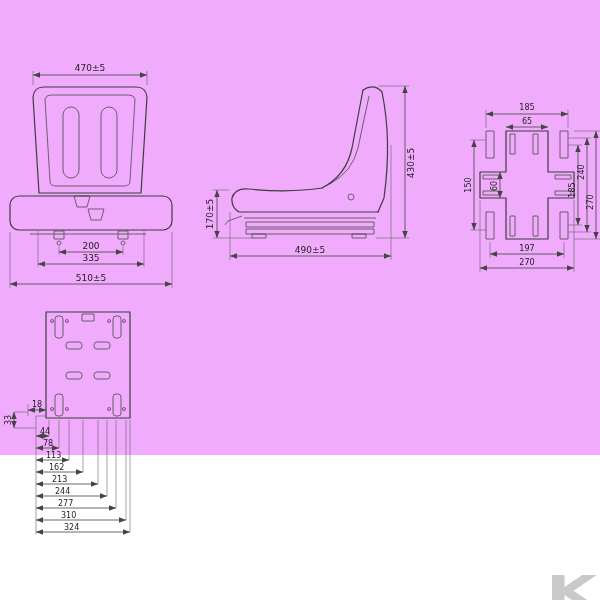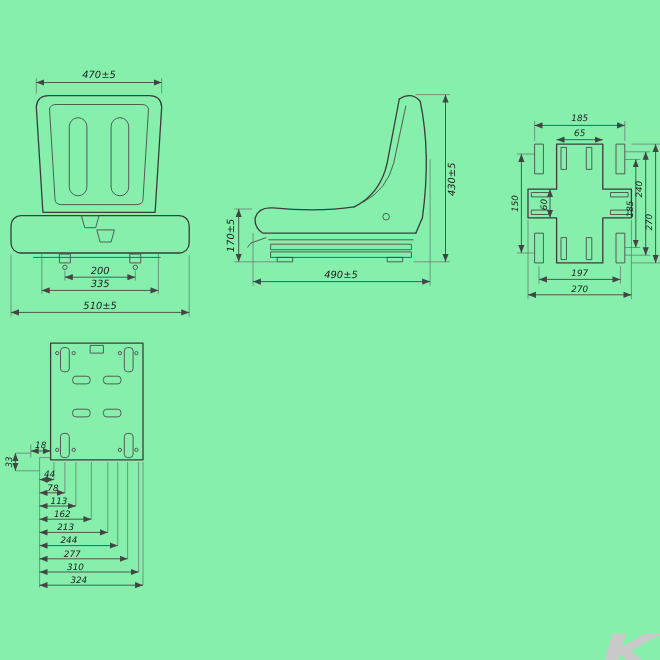--- a/index.html
+++ b/index.html
@@ -1,16 +1,16 @@
 <!DOCTYPE html>
 <html><head>
 <meta charset="utf-8">
 <style>
   html,body{margin:0;padding:0;background:#ffffff;width:600px;height:600px;overflow:hidden;}
-  #page{position:relative;width:600px;height:600px;background:#86efac;font-style:italic;}
+  #page{position:relative;width:600px;height:455px;background:#f0abfc;}
   svg{position:absolute;left:0;top:0;}
   .geo{stroke:#3d3d3d;stroke-width:1.2;fill:none;stroke-linejoin:round;stroke-linecap:round;}
   .geo2{stroke:#4a4a4a;stroke-width:0.8;fill:none;stroke-linejoin:round;}
   .ext{stroke:#666;stroke-width:0.6;fill:none;}
   .dim{stroke:#444;stroke-width:0.8;fill:none;}
   .lbl{font-family:"DejaVu Sans",sans-serif;font-size:9px;fill:#1d1d1d;}
   .lbls{font-family:"DejaVu Sans",sans-serif;font-size:8px;fill:#1d1d1d;}
   .wm{font-family:"DejaVu Sans",sans-serif;font-weight:700;font-size:44px;fill:#c9c9c9;}
 </style>
 </head>

